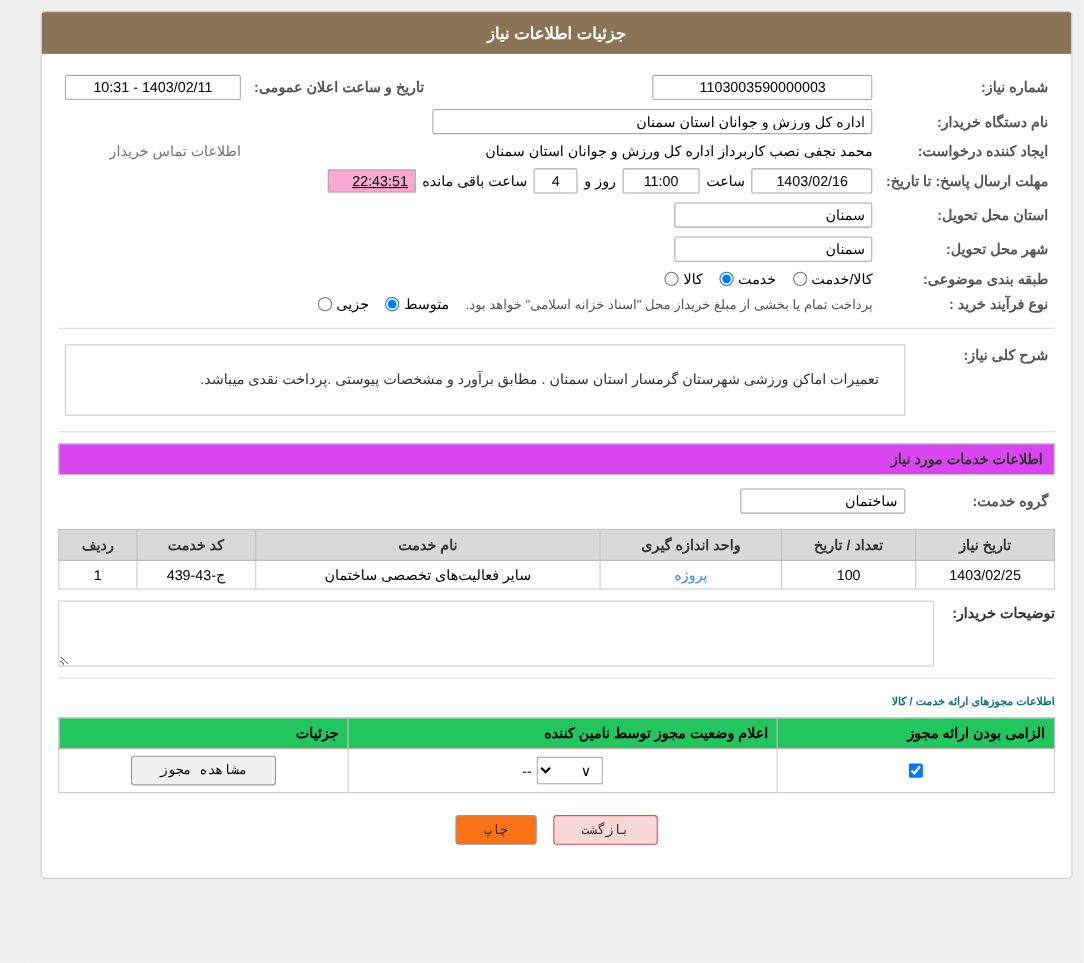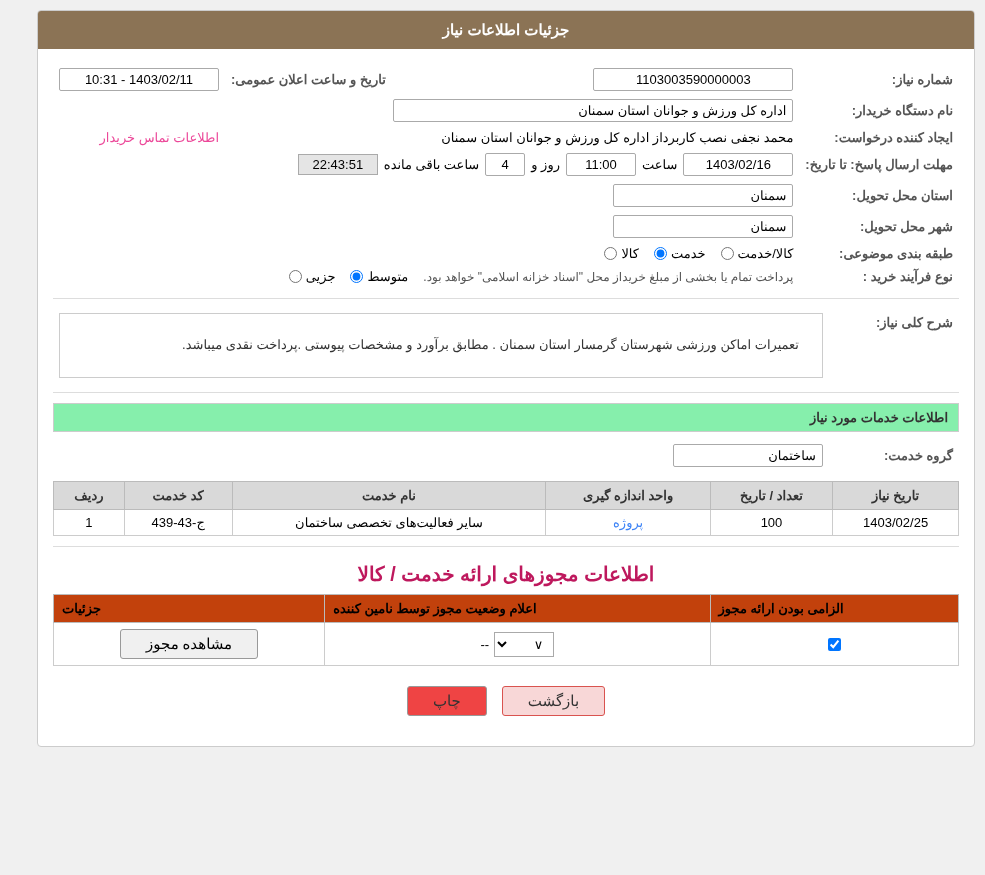--- a/index.html
+++ b/index.html
@@ -54,40 +54,40 @@
     }
     .input-field {
       border: 1px solid #aaa;
       border-radius: 2px;
       padding: 3px 6px;
       background: #fff;
       font-size: 13px;
       font-family: Tahoma, Arial, sans-serif;
     }
     .input-medium { width: 200px; }
-    .blue-link { color: #ec4899; text-decoration: none; }
+    .blue-link { color: #737373; text-decoration: none; }
     .deadline-row {
       display: flex;
       align-items: center;
       gap: 6px;
     }
     
     .radio-group {
       display: flex;
       gap: 15px;
       align-items: center;
       direction: rtl;
     }
     .radio-item {
       display: flex;
       gap: 4px;
     }
     
     .section-header {
-      background: #86efac;
+      background: #d946ef;
       border: 1px solid #ccc;
       padding: 6px 10px;
       font-weight: bold;
       color: #333;
       margin: 10px 0 8px 0;
       text-align: right;
     }
     
     .services-table {
       width: 100%;
@@ -129,60 +129,59 @@
       flex: 1;
       min-height: 60px;
       border: 1px solid #ccc;
       padding: 5px;
       font-family: Tahoma, Arial, sans-serif;
       font-size: 13px;
       resize: vertical;
     }
     
     .permits-header {
-      text-align: center;
-      color: #be185d;
+      color: #0f766e;
       font-weight: bold;
       margin: 15px 0 8px 0;
-      font-size: 20px;
+      font-size: 10px;
     }
     .permits-table {
       width: 100%;
       border-collapse: collapse;
     }
     .permits-table th {
-      background: #c2410c;
+      background: #22c55e;
       border: 1px solid #bbb;
       padding: 6px 8px;
-      text-align: left;
+      text-align: right;
       font-weight: bold;
     }
     .permits-table td {
       border: 1px solid #ccc;
       padding: 6px 8px;
       text-align: center;
     }
     
     .footer-buttons {
       display: flex;
       justify-content: center;
       gap: 15px;
       margin-top: 20px;
       padding-bottom: 15px;
     }
     .btn {
       padding: 5px 25px;
       border: 1px solid #999;
       border-radius: 3px;
       cursor: pointer;
-      font-family: Liberation Serif, serif;
-      font-size: 15px;
+      font-family: Liberation Mono, monospace;
+      font-size: 12px;
     }
     .btn-print {
-      background: #ef4444;
+      background: #f97316;
       color: #333;
     }
     .btn-back {
       background: #f8d7d7;
       color: #333;
       border-color: #d9534f;
     }
     .separator {
       border: none;
       border-top: 1px solid #ddd;
@@ -195,24 +194,25 @@
     .select-field {
       border: 1px solid #aaa;
       padding: 3px 6px;
       font-size: 13px;
       font-family: Tahoma, Arial, sans-serif;
       background: #fff;
     }
     .timer-box {
       border: 1px solid #aaa;
       padding: 2px 6px;
-      background: #e5e5e5;
+      background: #f9a8d4;
       min-width: 80px;
-      text-align: center;
+      text-align: right;
       display: inline-block;
+      text-decoration: underline;
     }
   </style>
 </head>
 <body>
 
 <div class="page-wrapper">
   <div class="main-card">
     <div class="card-header">جزئیات اطلاعات نیاز</div>
     <div class="card-body">
 
@@ -357,20 +357,24 @@
             <td class="link-cell">
               <a href="#" class="blue-link">پروژه</a>
             </td>
             <td>سایر فعالیت‌های تخصصی ساختمان</td>
             <td>ج-43-439</td>
             <td>1</td>
           </tr>
         </tbody>
       </table>
 
+      <div class="notes-wrapper">
+        <label class="notes-label">توضیحات خریدار:</label>
+        <textarea class="notes-textarea" style=""></textarea>
+      </div>
 
       <hr class="separator">
 
       <div class="permits-header">اطلاعات مجوزهای ارائه خدمت / کالا</div>
 
       <table class="permits-table">
         <thead>
           <tr>
             <th>الزامی بودن ارائه مجوز</th>
             <th>اعلام وضعیت مجوز توسط نامین کننده</th>

